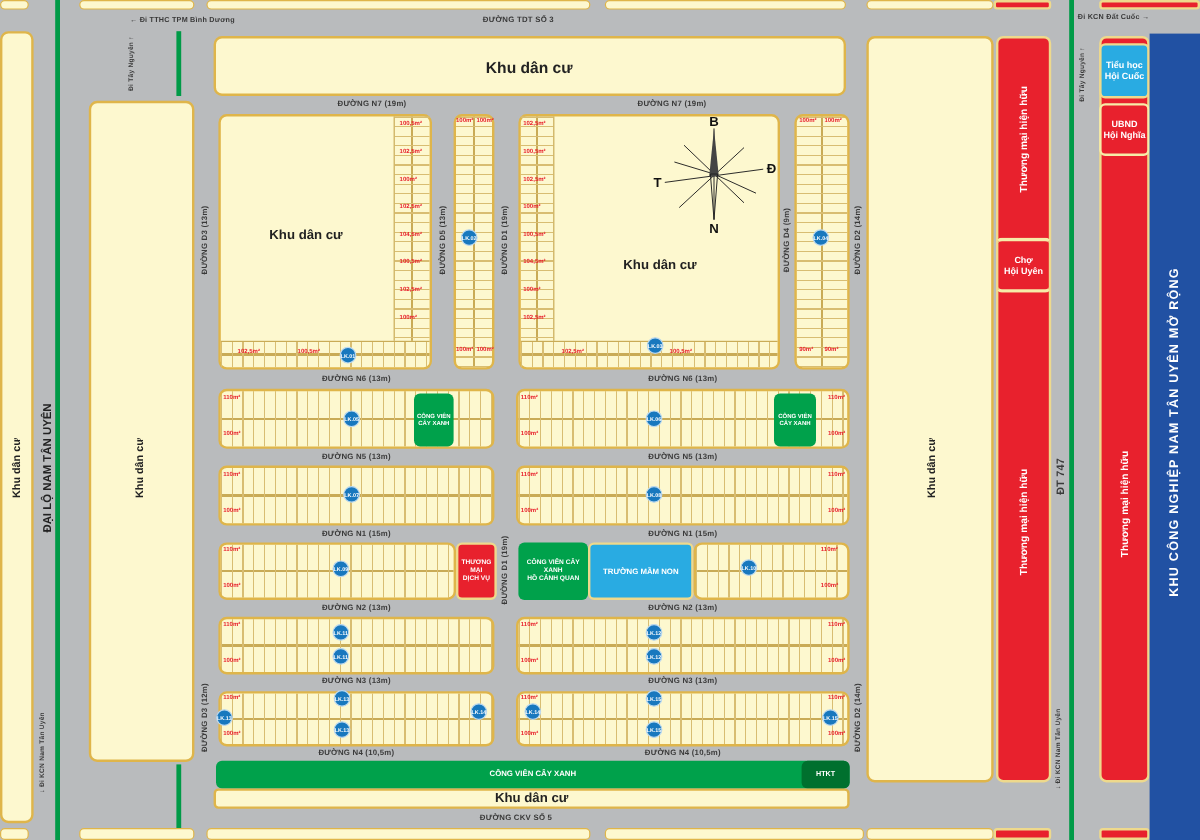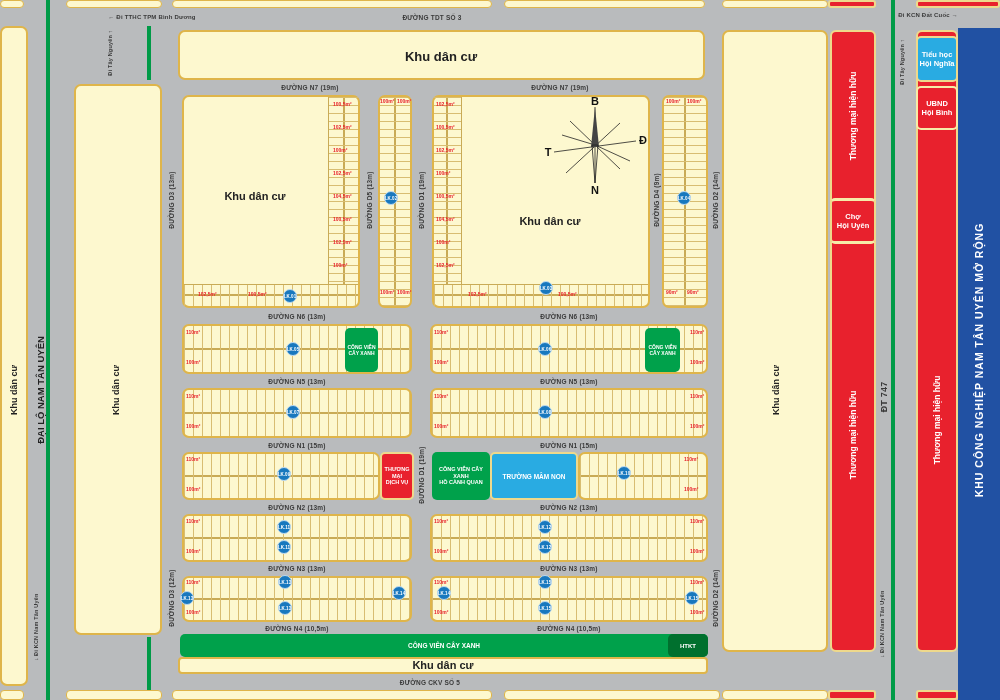--- a/index.html
+++ b/index.html
@@ -109,25 +109,25 @@
   <div class="red sliver" style="left:828px;top:0;width:48px;height:8px;border-radius:3px;"></div>
   <div class="red sliver" style="left:916px;top:0;width:84px;height:8px;border-radius:3px;"></div>
   <div class="red" style="left:830px;top:30px;width:46px;height:622px;border-radius:6px;"></div>
   <div class="red" style="left:830px;top:198px;width:46px;height:46px;font-size:7.5px;border-top:3px solid #f6eca8;border-bottom:3px solid #f6eca8;">
       <span class="multiline">Chợ
 Hội Uyên</span>
     </div>
   <div class="red" style="left:916px;top:30px;width:42px;height:622px;border-radius:6px;"></div>
   <div class="blue" style="left:916px;top:36px;width:42px;height:46px;font-size:7.5px;">
       <span class="multiline">Tiểu học
-Hội Nghĩa</span>
+Hội Cuốc</span>
     </div>
   <div class="red" style="left:916px;top:86px;width:42px;height:44px;font-size:7.5px;border:2px solid #f6eca8;">
       <span class="multiline">UBND
-Hội Bình</span>
+Hội Nghĩa</span>
     </div>
   <div class="red sliver" style="left:828px;top:690px;width:48px;height:10px;border-radius:3px;"></div>
   <div class="red sliver" style="left:916px;top:690px;width:42px;height:10px;border-radius:3px;"></div>
   <div class="navy" style="left:958px;top:28px;width:42px;height:672px;"></div>
 
   <div class="area" style="left:441px;top:56px;font-size:13px;">Khu dân cư</div>
   <div class="area" style="left:255px;top:196px;font-size:11px;">Khu dân cư</div>
   <div class="area" style="left:550px;top:221px;font-size:11px;">Khu dân cư</div>
   <div class="area" style="left:443px;top:665px;font-size:11px;">Khu dân cư</div>
   <div class="varea" style="left:14px;top:390px;font-size:9px;">Khu dân cư</div>

